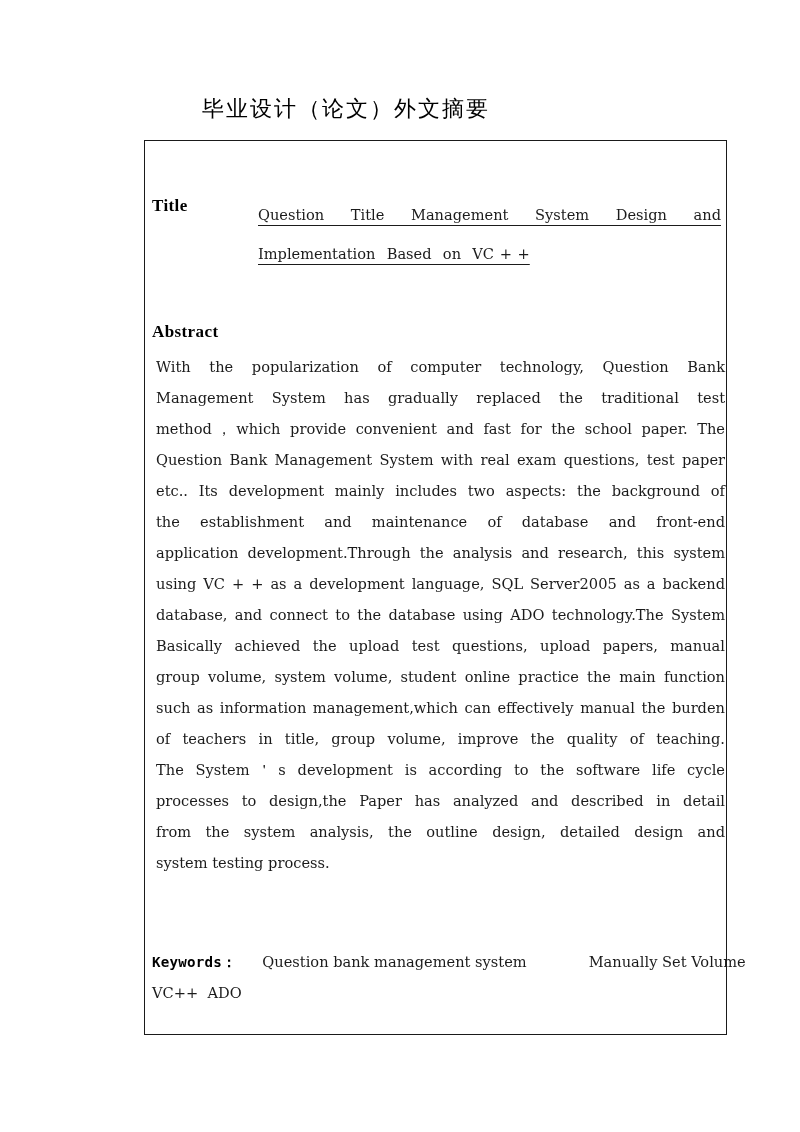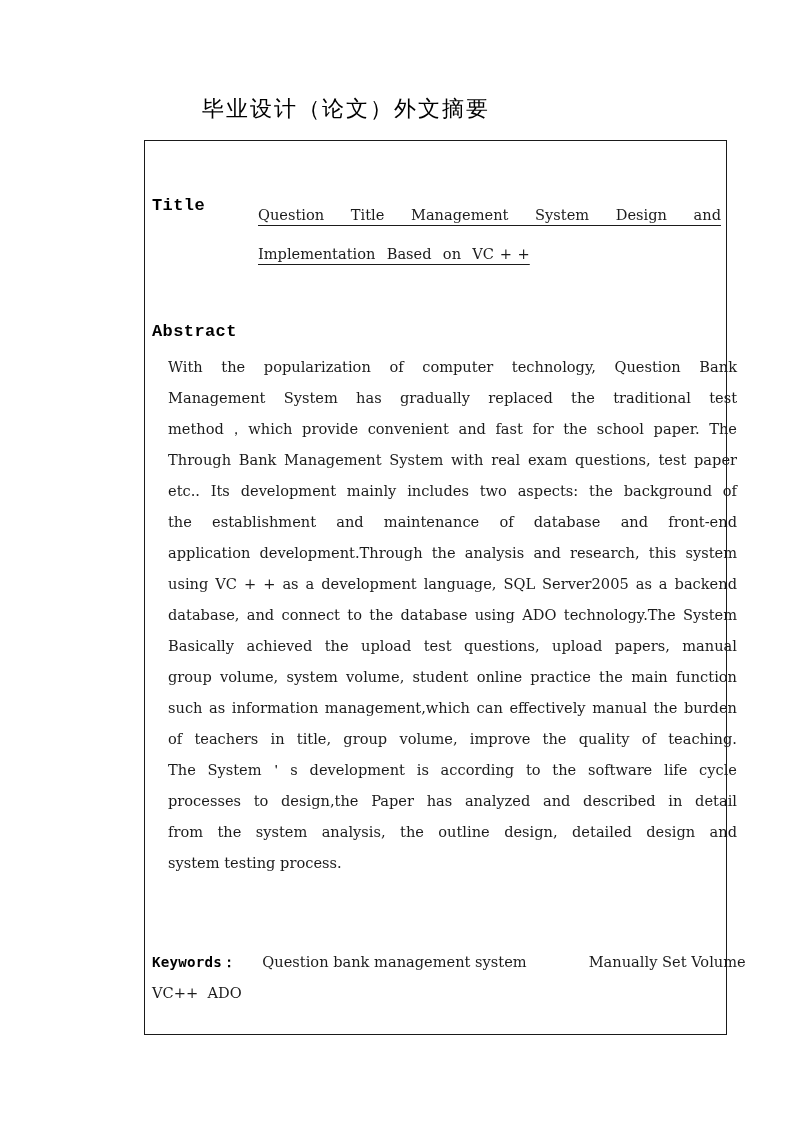--- a/index.html
+++ b/index.html
@@ -54,21 +54,21 @@
   .doc-text {
     font-family: "DejaVu Serif", "Liberation Serif", serif;
     font-size: 14.6px;
     line-height: 31px;
     text-align: justify;
     text-justify: inter-word;
     color: #1b1b1b;
   }
 
   .doc-head {
-    font-family: Liberation Mono, monospace;
+    font-family: Liberation Serif, serif;
     font-weight: bold;
     font-size: 17px;
     line-height: 1;
     color: #000000;
     letter-spacing: 0.4px;
   }
 
   
   .title-row {
     position: absolute;
@@ -120,21 +120,21 @@
   .abstract-heading {
     position: absolute;
     left: 0;
     top: 182px;
     white-space: pre;
   }
 
   
   .abstract-body {
     position: absolute;
-    left: 16px;
+    left: 4px;
     top: 210px;
     width: 569px;
   }
   .abstract-body p {
     margin: 0;
     text-align: justify;
     text-align-last: left;
   }
   
   .jline {
@@ -198,21 +198,21 @@
       </div>
     </div>
 
     <div class="doc-head abstract-heading">Abstract</div>
 
     <div class="abstract-body doc-text">
       <p>
         <span class="jline">With the popularization of computer technology, Question Bank</span>
         <span class="jline">Management System has gradually replaced the traditional test</span>
         <span class="jline">method，which  provide convenient and fast for the school paper. The</span>
-        <span class="jline">Through Bank Management System with real exam questions, test paper</span>
+        <span class="jline">Question Bank Management System with real exam questions, test paper</span>
         <span class="jline">etc.. Its development mainly includes two aspects: the background of</span>
         <span class="jline">the establishment and maintenance of database and front-end</span>
         <span class="jline">application development.Through the analysis and research, this system</span>
         <span class="jline">using VC + + as a development language, SQL Server2005 as a backend</span>
         <span class="jline">database, and connect to the database using ADO technology.The System</span>
         <span class="jline">Basically achieved the upload test questions, upload papers, manual</span>
         <span class="jline">group volume, system volume, student online practice the main function</span>
         <span class="jline">such as information management,which can effectively manual the burden</span>
         <span class="jline">of teachers in title, group volume, improve the quality of teaching.</span>
         <span class="jline">The System＇s development  is according to the software life cycle</span>

